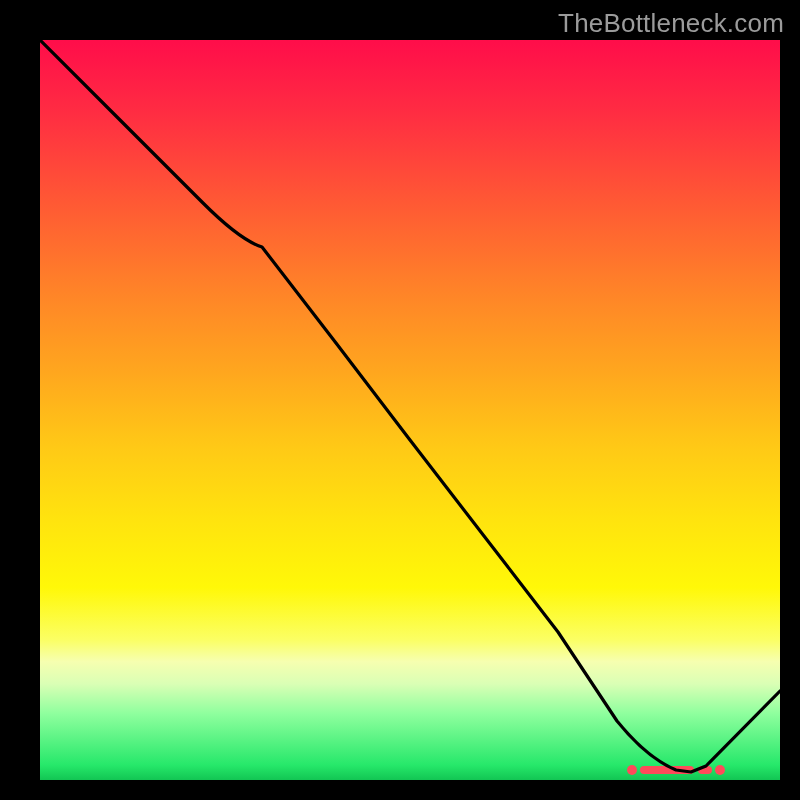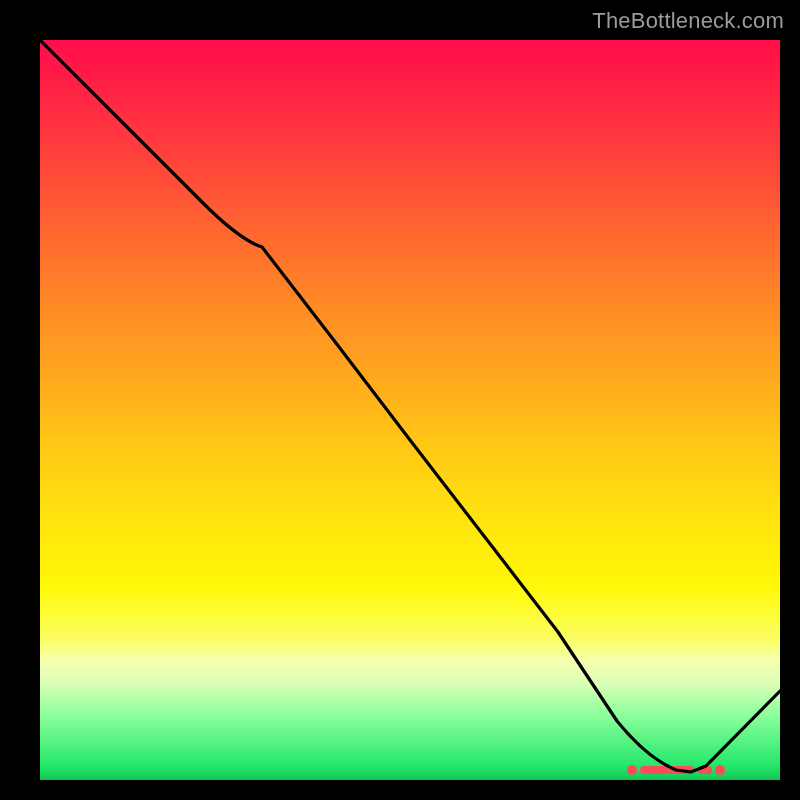--- a/index.html
+++ b/index.html
@@ -9,21 +9,21 @@
     width: 800px;
     height: 800px;
     background: #000;
   }
   .watermark {
     position: absolute;
     top: 8px;
     right: 16px;
     color: #9b9b9b;
     font-family: Arial, Helvetica, sans-serif;
-    font-size: 22px;
+    font-size: 26px;
     font-weight: 500;
     letter-spacing: 0.2px;
     z-index: 10;
   }
   .plot-area {
     position: absolute;
     left: 40px;
     top: 40px;
     width: 740px;
     height: 740px;

